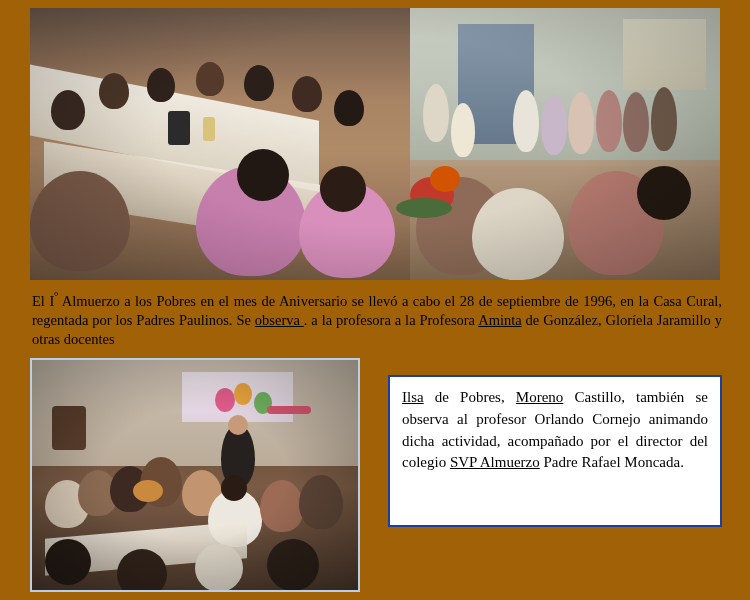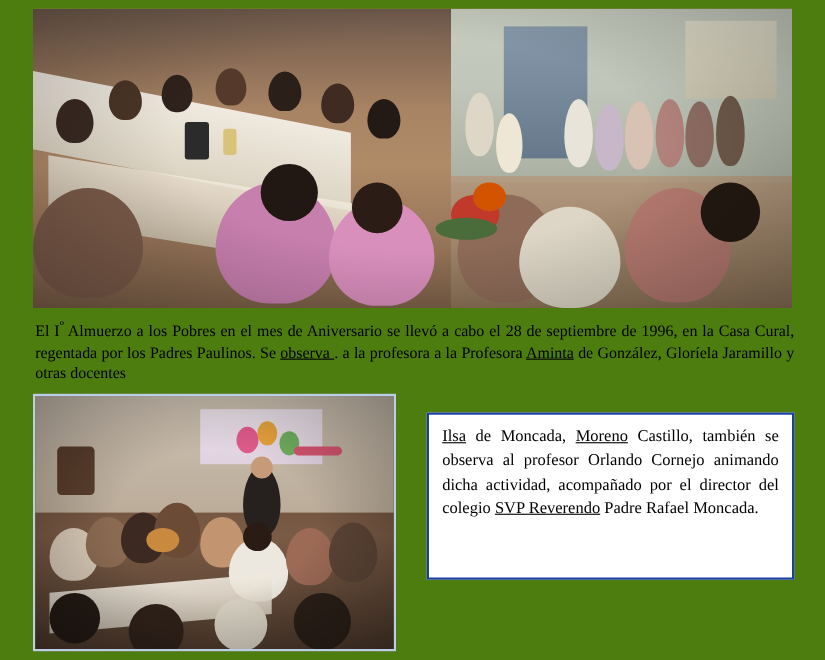--- a/index.html
+++ b/index.html
@@ -12,21 +12,21 @@
     height: 600px;
     font-family: "Liberation Serif", serif;
     position: relative;
     overflow: hidden;
   }
 
   .page {
     position: relative;
     width: 750px;
     height: 600px;
-    background: #4d7c0f;
+    background: #a16207;
     text-decoration: underline;
   }
 
   
   .photo-top {
     position: absolute;
     left: 30px;
     top: 8px;
     width: 690px;
     height: 272px;
@@ -245,17 +245,17 @@
       <div class="blob" style="left:26%;top:82%;width:50px;height:50px;background:#30221a;border-radius:50%;"></div>
       <div class="blob" style="left:50%;top:80%;width:48px;height:48px;background:#d9d2c4;border-radius:50%;"></div>
       <div class="blob" style="left:72%;top:78%;width:52px;height:52px;background:#2b1f18;border-radius:50%;"></div>
 
       <div class="b-vign"></div>
     </div>
   </div>
 
   <div class="textbox">
     <p>
-      <span class="u">Ilsa</span><span> de Moncada, </span><span class="u">Moreno</span><span> Castillo, también se observa al profesor Orlando Cornejo animando dicha actividad, acompañado por el director del colegio </span><span class="u">SVP  Reverendo</span><span> Padre  Rafael Moncada.</span>
+      <span class="u">Ilsa</span><span> de Pobres, </span><span class="u">Moreno</span><span> Castillo, también se observa al profesor Orlando Cornejo animando dicha actividad, acompañado por el director del colegio </span><span class="u">SVP  Almuerzo</span><span> Padre  Rafael Moncada.</span>
     </p>
   </div>
 
 </div>
 
 </body></html>

